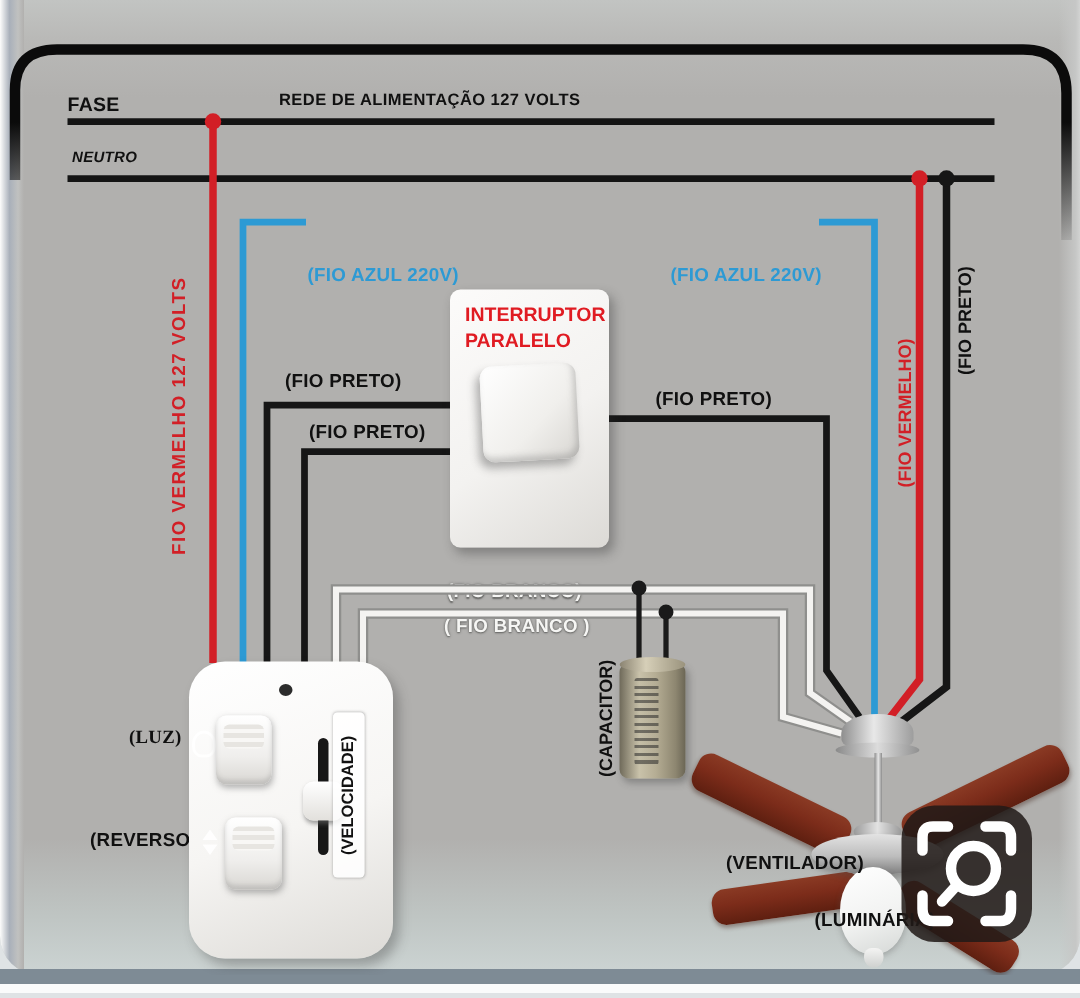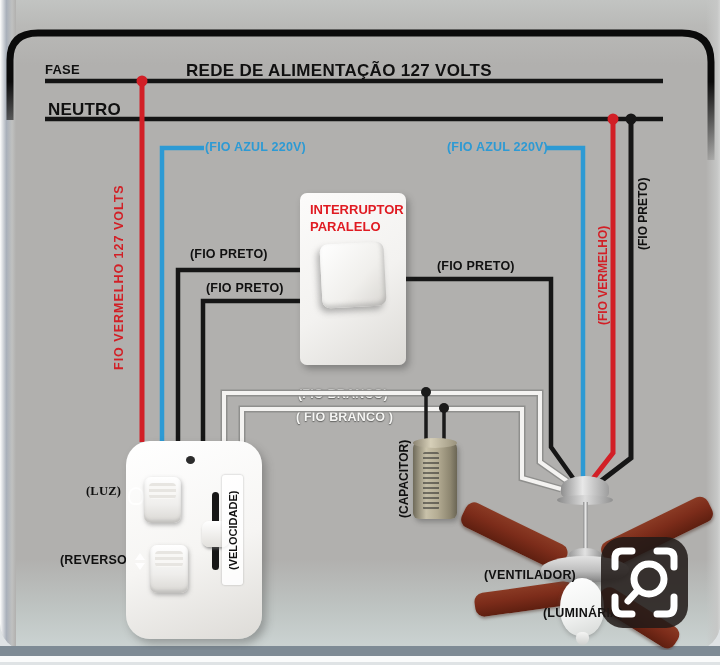--- a/index.html
+++ b/index.html
@@ -14,23 +14,23 @@
   .photo-left-edge{position:absolute;left:0;top:0;width:16px;height:100%;
          background:linear-gradient(90deg,#fdfdfc 0%,#a9b0ba 40%,#c0c1c0 75%,#b1b0ae 100%);}
   .photo-right-edge{position:absolute;right:0;top:0;width:14px;height:100%;
          background:linear-gradient(90deg,rgba(177,176,174,0) 0%,#c6c7c6 80%,#d2d3d2 100%);}
   .table-edge{position:absolute;left:0;top:646px;width:720px;height:10px;background:#7e8b95;}
   .white-strip{position:absolute;left:0;top:656px;width:720px;height:6px;background:#fafbfb;}
 
   
   .lbl{position:absolute;font-weight:700;color:#101010;font-size:12.5px;letter-spacing:.2px;white-space:nowrap;}
   .lbl-fase{left:45px;top:62px;font-size:13px;}
-  .lbl-neutro{left:48px;top:100px;font-size:17px;}
-  .lbl-title{left:186px;top:61px;font-size:17px;letter-spacing:.3px;}
-  .lbl-blue{color:#2d9ad4;}
+  .lbl-neutro{left:48px;top:100px;font-size:10px;font-style:italic;}
+  .lbl-title{left:186px;top:61px;font-size:11px;letter-spacing:.3px;}
+  .lbl-blue{color:#2d9ad4;margin-top:36px;}
   .lbl-blue-left{left:205px;top:140px;}
   .lbl-blue-right{left:447px;top:140px;}
   .lbl-preto-1{left:190px;top:247px;}
   .lbl-preto-2{left:206px;top:281px;}
   .lbl-preto-out{left:437px;top:259px;}
   .lbl-branco{color:#f6f6f4;text-shadow:0 1px 1px #6a6a68,0 0 2px #6a6a68;}
   .lbl-branco-outer{left:298px;top:387px;}
   .lbl-branco-inner{left:296px;top:410px;text-align:center;}
   .lbl-luz{left:86px;top:484px;font-family:Liberation Serif, serif;}
   .lbl-reverso{left:60px;top:553px;}

